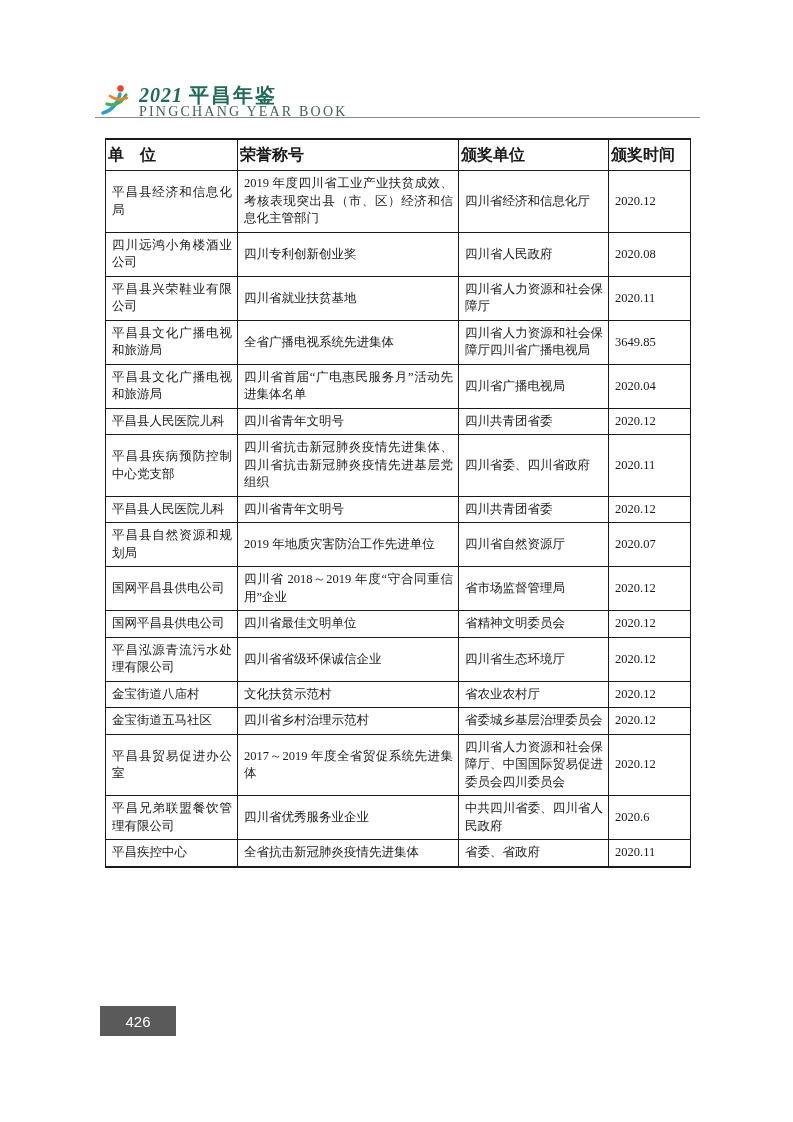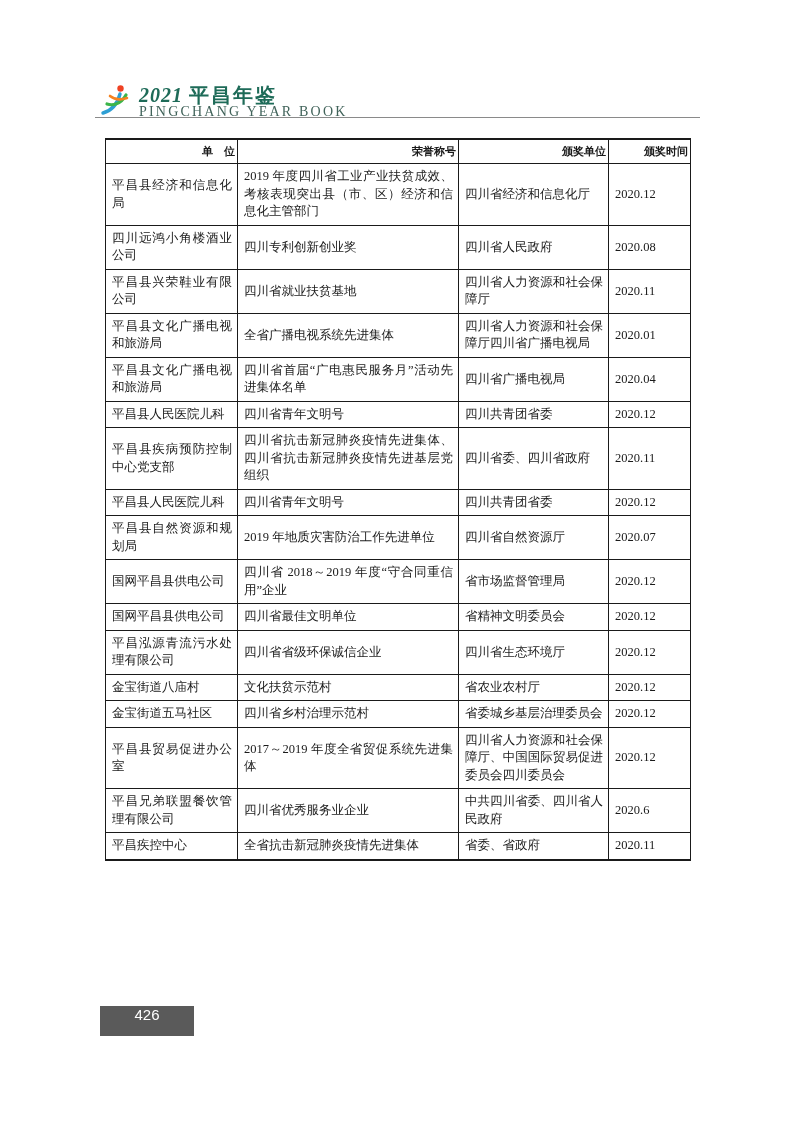--- a/index.html
+++ b/index.html
@@ -46,34 +46,34 @@
   .honors col.c0{width:132px;}
   .honors col.c1{width:221px;}
   .honors col.c2{width:150px;}
   .honors col.c3{width:82px;}
   .honors th,.honors td{
     border:1px solid #1a1a1a;
     vertical-align:middle;
     word-break:break-all;
   }
   .honors th{
-    font-size:11px;font-weight:bold;text-align:right;
+    font-size:16px;font-weight:bold;text-align:left;
     padding:4px 2px;
   }
   .honors td{
     padding:4px 5px 4px 6px;
     text-align:justify;
   }
   .honors td.col3{text-align:left;}
   
   .page-badge{
     position:absolute;left:100px;top:1006px;
-    width:94px;height:30px;
+    width:76px;height:30px;
     background:#5a5a5a;color:#ffffff;
-    display:flex;justify-content:center;
+    display:flex;align-items:center;justify-content:center;
     font-family:"Liberation Sans","DejaVu Sans",sans-serif;
     font-size:15px;
   }
 </style>
 </head>
 <body>
 
 <div class="page">
 
   <header class="brand">
@@ -128,21 +128,21 @@
         <tr>
           <td class="col0">平昌县兴荣鞋业有限公司</td>
           <td class="col1">四川省就业扶贫基地</td>
           <td class="col2">四川省人力资源和社会保障厅</td>
           <td class="col3">2020.11</td>
         </tr>
         <tr>
           <td class="col0">平昌县文化广播电视和旅游局</td>
           <td class="col1">全省广播电视系统先进集体</td>
           <td class="col2">四川省人力资源和社会保障厅四川省广播电视局</td>
-          <td class="col3">2020.01</td>
+          <td class="col3">3649.85</td>
         </tr>
         <tr>
           <td class="col0">平昌县文化广播电视和旅游局</td>
           <td class="col1">四川省首届“广电惠民服务月”活动先进集体名单</td>
           <td class="col2">四川省广播电视局</td>
           <td class="col3">2020.04</td>
         </tr>
         <tr>
           <td class="col0">平昌县人民医院儿科</td>
           <td class="col1">四川省青年文明号</td>

